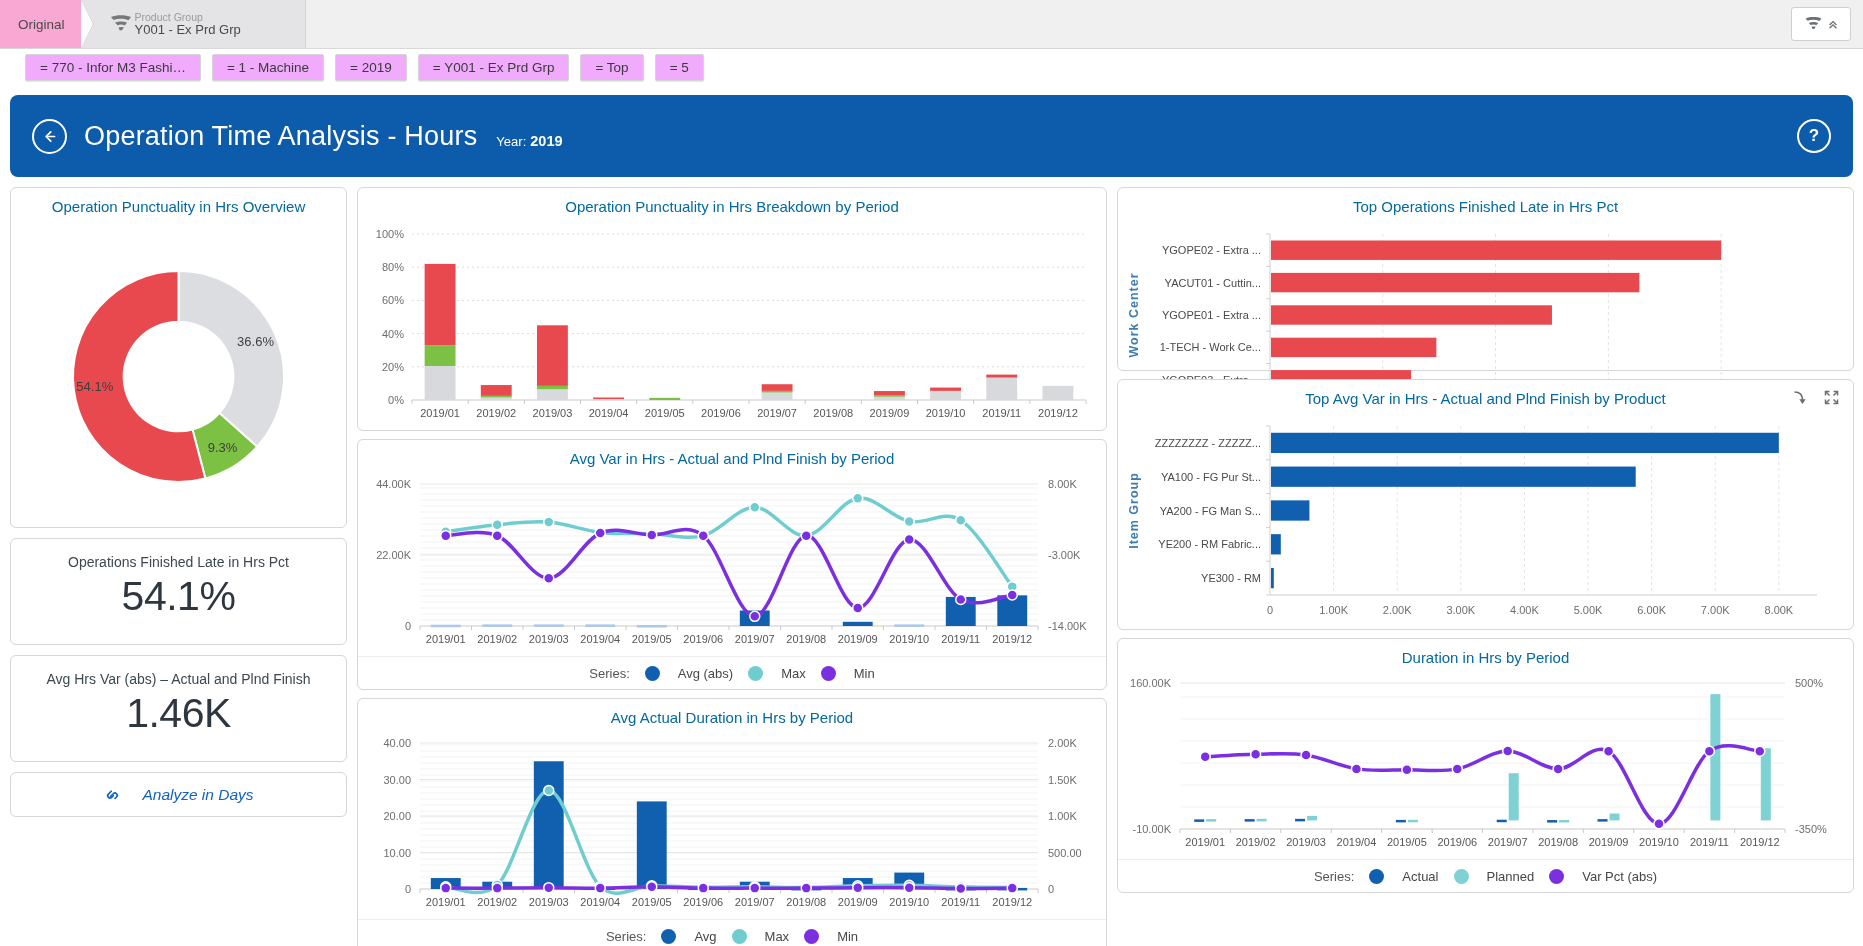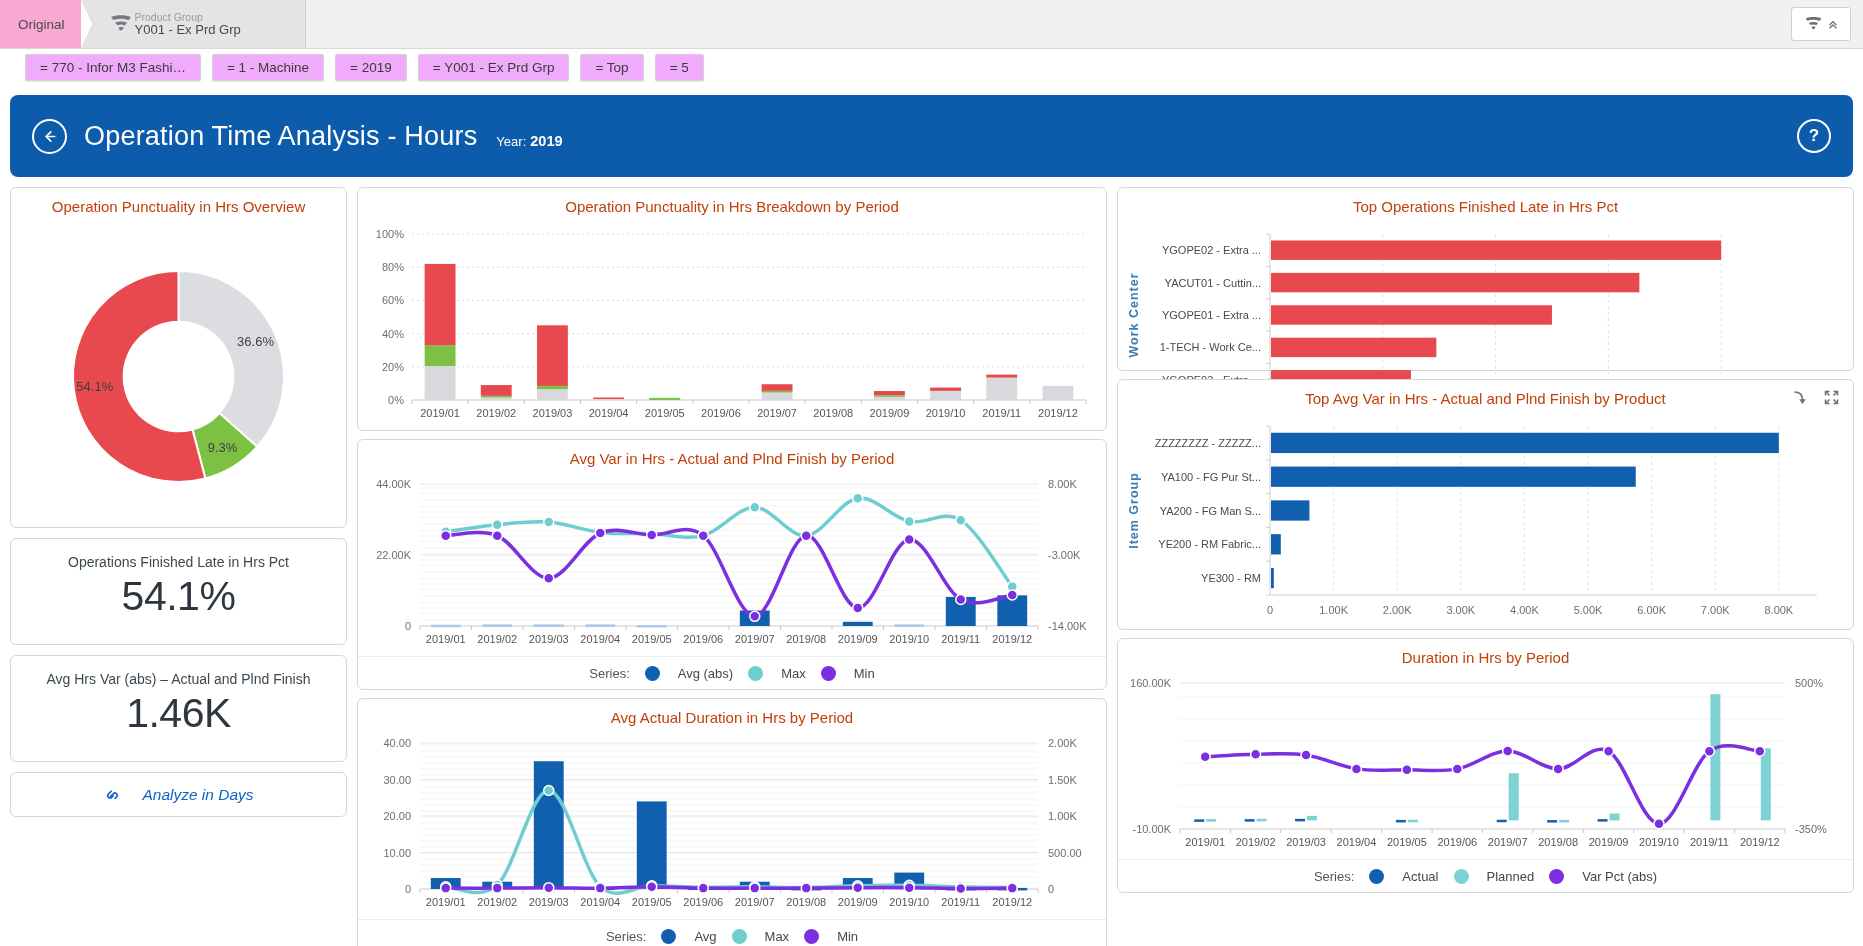--- a/index.html
+++ b/index.html
@@ -36,21 +36,21 @@
   .hdr-spacer{flex:1;}
   .help-btn{width:30px;height:30px;border:2px solid #fff;border-radius:50%;display:flex;align-items:center;
        justify-content:center;font-size:17px;font-weight:bold;cursor:pointer;}
   
   .main{display:flex;gap:10px;padding:0 9px 0 10px;}
   .col{display:flex;flex-direction:column;}
   .col-left{width:337px;gap:10px;}
   .col-mid{width:750px;gap:8px;}
   .col-right{width:737px;gap:8px;}
   .card{background:#fff;border:1px solid #d6d6d6;border-radius:6px;box-sizing:border-box;position:relative;}
-  .panel-title{height:22px;padding-top:10px;text-align:center;font-size:15px;color:#c2410c;}
+  .panel-title{height:22px;padding-top:10px;text-align:center;font-size:15px;color:#0369a1;}
   .chart-box{position:relative;width:100%;}
   .chart-box svg{display:block;}
   
   .kpi{text-align:center;}
   .kpi-title{padding-top:15px;font-size:14px;color:#3c4850;}
   .kpi-value{font-size:41px;color:#2e3740;margin-top:3px;letter-spacing:-.5px;}
   .link-card{display:flex;align-items:center;justify-content:center;height:45px;}
   .link{display:flex;align-items:center;gap:21px;color:#0f62c4;font-size:15.5px;font-style:italic;cursor:pointer;}
   
   .legend{height:33px;border-top:1px solid #ececec;display:flex;align-items:center;justify-content:center;

